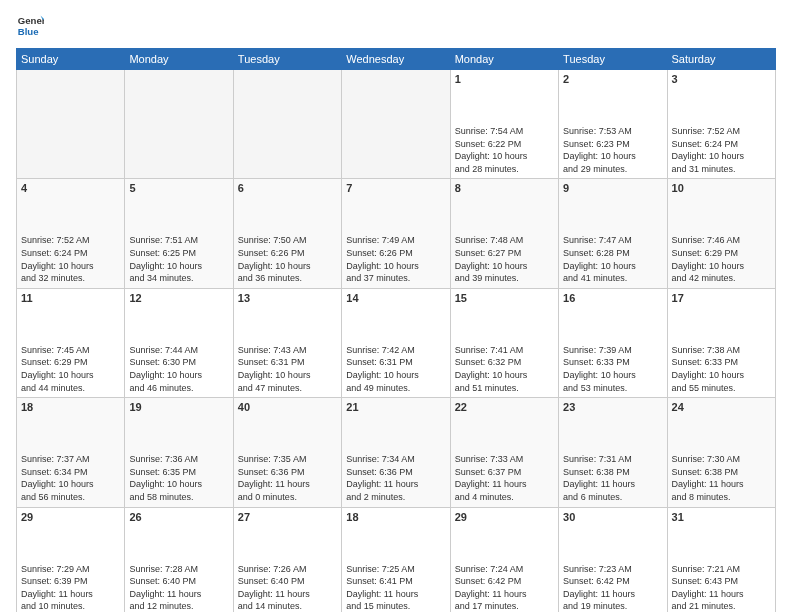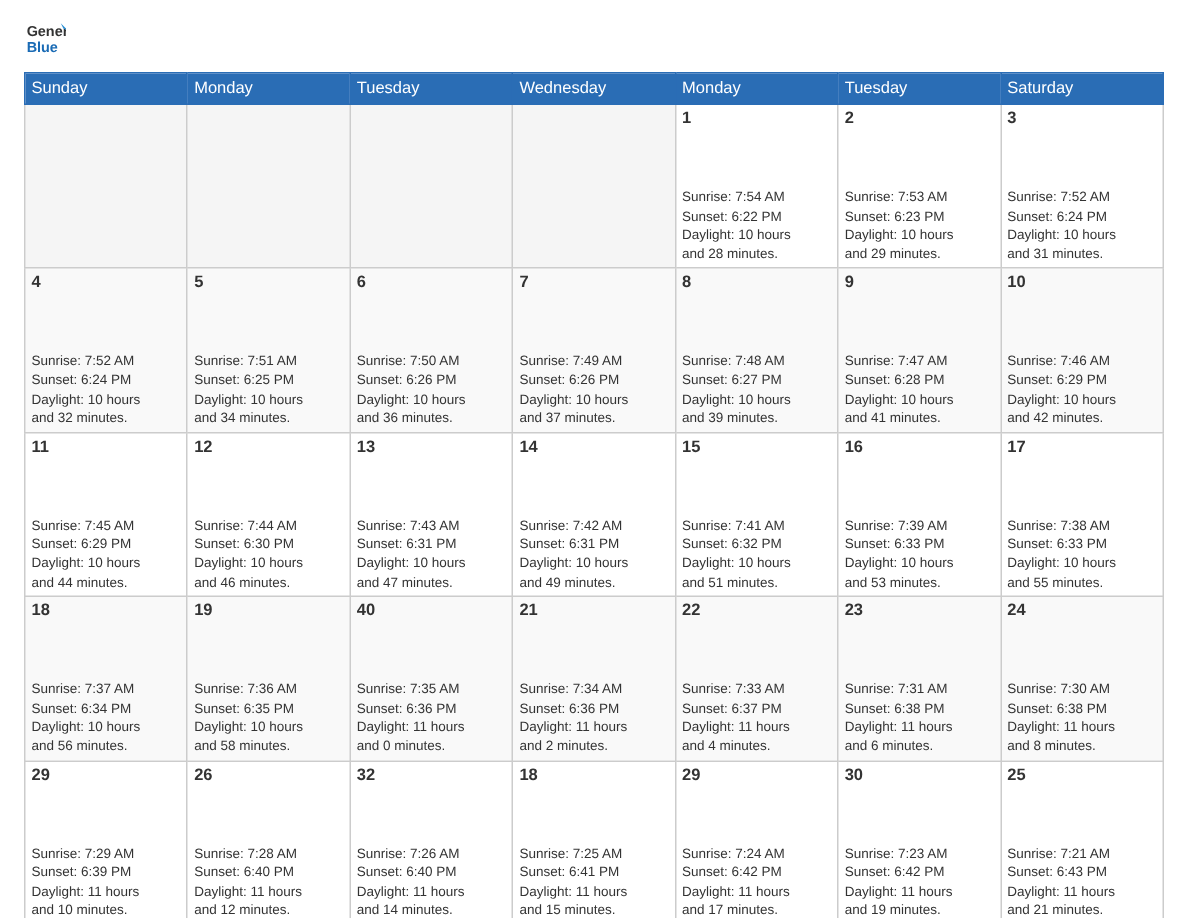--- a/index.html
+++ b/index.html
@@ -236,35 +236,35 @@
         <tr>
           <td>
             <span class="day-num">29</span>
             <div class="day-info">Sunrise: 7:29 AM<br>Sunset: 6:39 PM<br>Daylight: 11 hours<br>and 10 minutes.</div>
           </td>
           <td>
             <span class="day-num">26</span>
             <div class="day-info">Sunrise: 7:28 AM<br>Sunset: 6:40 PM<br>Daylight: 11 hours<br>and 12 minutes.</div>
           </td>
           <td>
-            <span class="day-num">32</span>
+            <span class="day-num">27</span>
             <div class="day-info">Sunrise: 7:26 AM<br>Sunset: 6:40 PM<br>Daylight: 11 hours<br>and 14 minutes.</div>
           </td>
           <td>
             <span class="day-num">18</span>
             <div class="day-info">Sunrise: 7:25 AM<br>Sunset: 6:41 PM<br>Daylight: 11 hours<br>and 15 minutes.</div>
           </td>
           <td>
             <span class="day-num">29</span>
             <div class="day-info">Sunrise: 7:24 AM<br>Sunset: 6:42 PM<br>Daylight: 11 hours<br>and 17 minutes.</div>
           </td>
           <td>
             <span class="day-num">30</span>
             <div class="day-info">Sunrise: 7:23 AM<br>Sunset: 6:42 PM<br>Daylight: 11 hours<br>and 19 minutes.</div>
           </td>
           <td>
-            <span class="day-num">25</span>
+            <span class="day-num">31</span>
             <div class="day-info">Sunrise: 7:21 AM<br>Sunset: 6:43 PM<br>Daylight: 11 hours<br>and 21 minutes.</div>
           </td>
         </tr>
       </tbody>
   </table>
 </div>
 
 </body></html>

